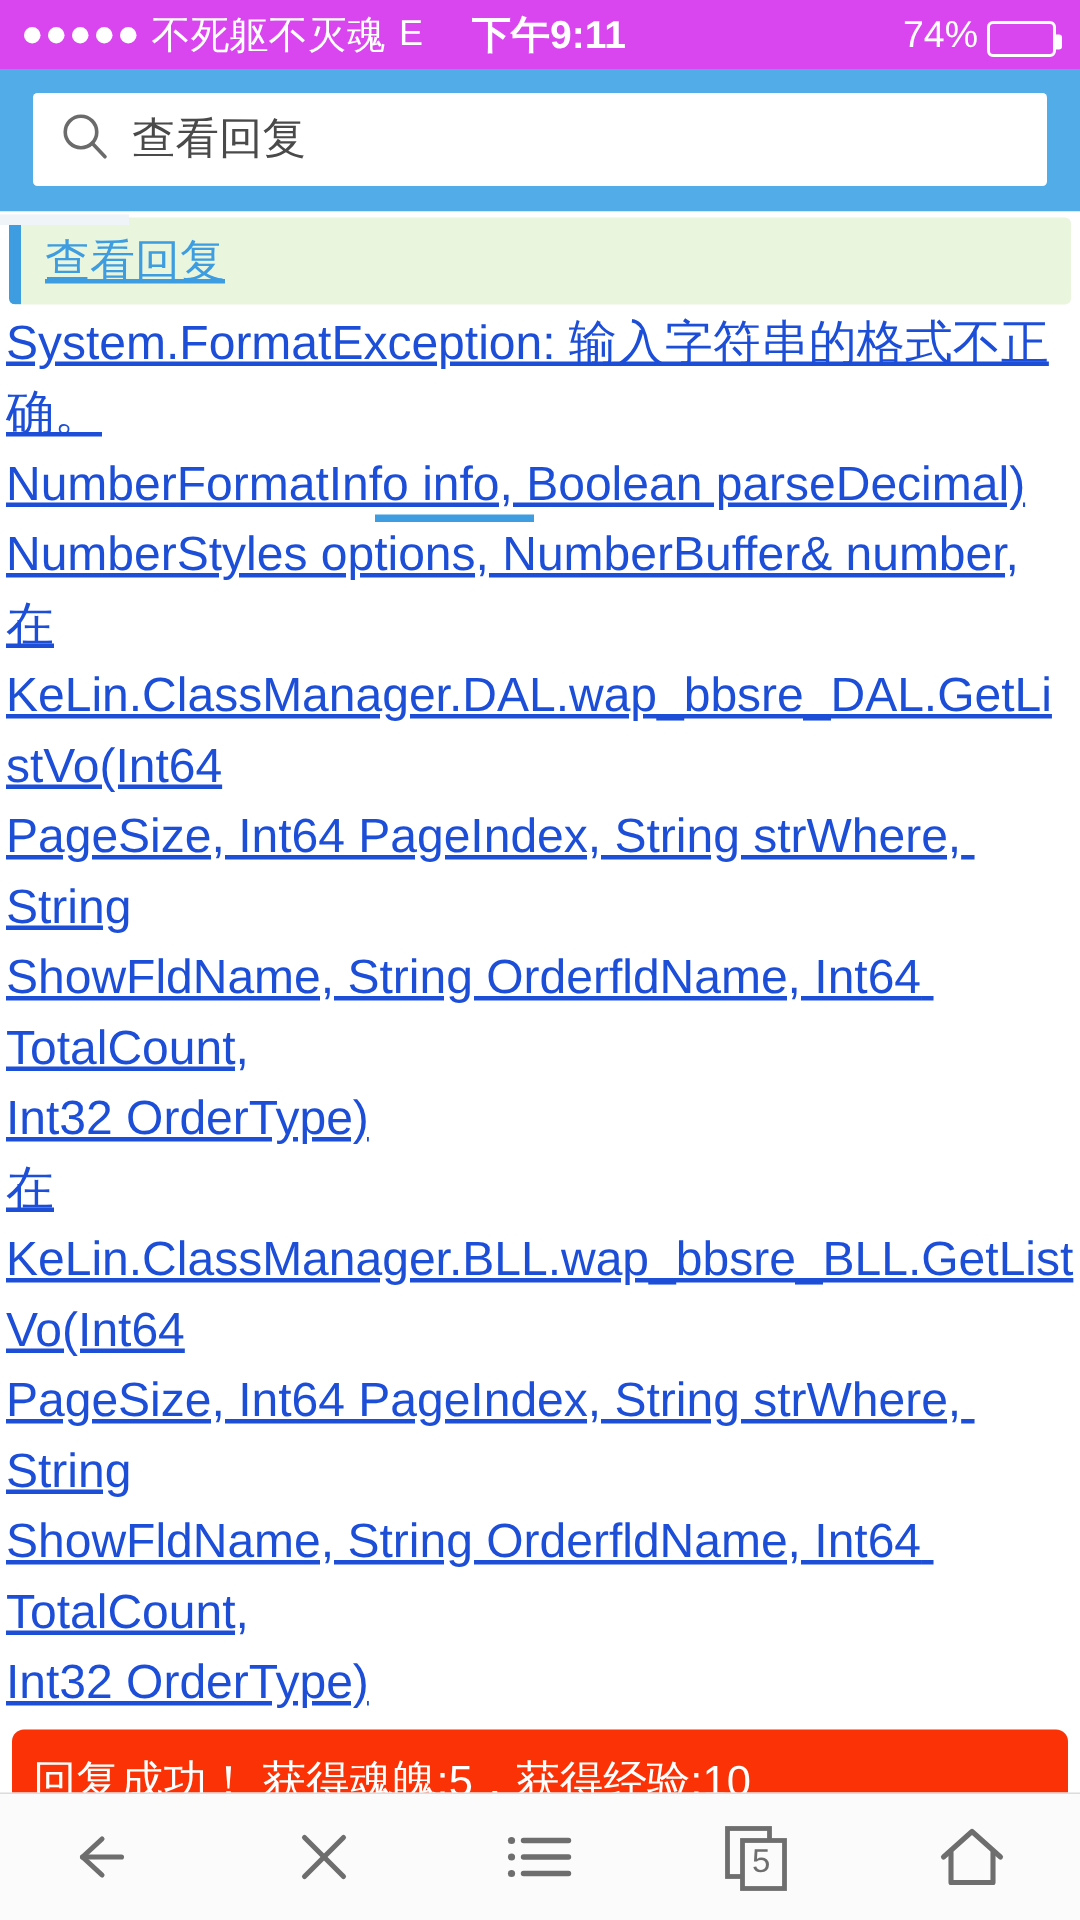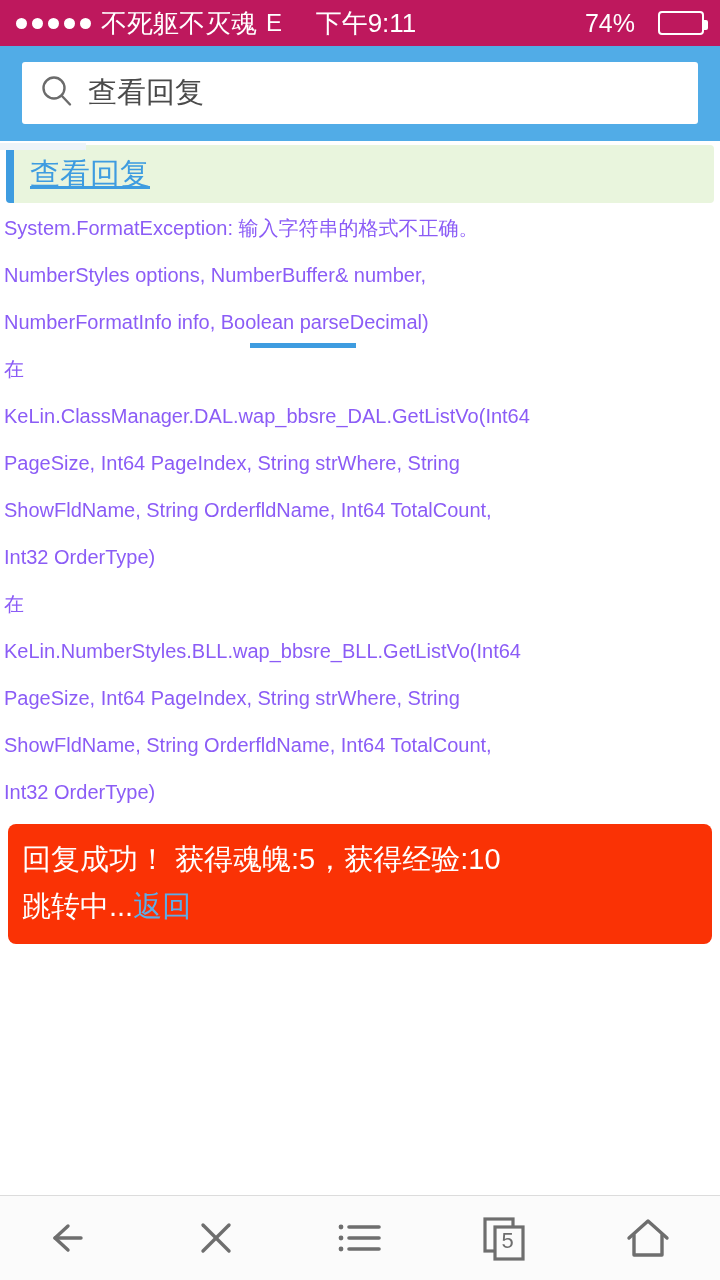--- a/index.html
+++ b/index.html
@@ -7,38 +7,38 @@
   body {
     font-family:"Liberation Sans","DejaVu Sans",sans-serif;
     background:#ffffff;
     overflow:hidden;
     position:relative;
   }
 
   
   .statusbar {
     height:46px;
-    background:#be185d;
+    background:#d946ef;
     color:#ffffff;
     display:flex;
     align-items:center;
     padding:0 16px;
     font-size:25px;
     position:relative;
   }
   .sb-dots { display:flex; align-items:center; gap:5px; margin-right:10px; }
   .sb-dot { width:11px; height:11px; border-radius:50%; background:#ffffff; display:block; }
   .sb-carrier { font-size:26px; letter-spacing:0px; white-space:nowrap; }
   .sb-net { font-size:24px; margin-left:9px; }
   .sb-time {
     position:absolute; left:0; right:0; text-align:center;
-    font-size:26px; font-weight:normal; pointer-events:none;padding-left:12px;
+    font-size:26px; font-weight:bold; pointer-events:none;padding-left:12px;
   }
   .sb-right {
-    margin-left:auto; display:flex; align-items:center; gap:23px; z-index:2;
+    margin-left:auto; display:flex; align-items:flex-end; gap:6px; z-index:2;
   }
   .sb-batt-pct { font-size:25px; }
   .batt {
     width:46px; height:24px; border:2px solid #ffffff; border-radius:4px;
     position:relative; padding:2px;
   }
   .batt::after {
     content:""; position:absolute; right:-6px; top:7px;
     width:4px; height:10px; background:#ffffff; border-radius:0 2px 2px 0;
   }
@@ -99,25 +99,26 @@
   .blue-bar {
     position:absolute;
     left:250px; top:202px;
     width:106px; height:5px;
     background:#3e9ce0;
     z-index:6;
   }
 
   .trace {
     padding:2px 4px 0 4px;
-    color:#8b5cf6;
-    font-size:20px;
+    color:#1d4ed8;
+    font-size:32px;
     line-height:47px;
     letter-spacing:0px;
     word-break:break-word;
+    text-decoration:underline;
   }
   .trace-line { white-space:pre-wrap; }
 
   .alert-success {
     margin:8px 8px 0 8px;
     background:#fa3205;
     border-radius:8px;
     padding:12px 14px 14px 14px;
     color:#ffffff;
     font-size:29px;
@@ -187,29 +188,29 @@
 
   <div class="progress-tab"></div>
 
   <div class="reply-box">
     <a class="reply-link" href="#">查看回复</a>
   </div>
   <div class="blue-bar"></div>
 
   <div class="trace" id="trace-container">
       <div class="trace-line">System.FormatException: 输入字符串的格式不正确。</div>
+      <div class="trace-line">NumberFormatInfo info, Boolean parseDecimal)</div>
       <div class="trace-line">NumberStyles options, NumberBuffer&amp; number,</div>
-      <div class="trace-line">NumberFormatInfo info, Boolean parseDecimal)</div>
       <div class="trace-line">在</div>
       <div class="trace-line">KeLin.ClassManager.DAL.wap_bbsre_DAL.GetListVo(Int64</div>
       <div class="trace-line">PageSize, Int64 PageIndex, String strWhere, String</div>
       <div class="trace-line">ShowFldName, String OrderfldName, Int64 TotalCount,</div>
       <div class="trace-line">Int32 OrderType)</div>
       <div class="trace-line">在</div>
-      <div class="trace-line">KeLin.NumberStyles.BLL.wap_bbsre_BLL.GetListVo(Int64</div>
+      <div class="trace-line">KeLin.ClassManager.BLL.wap_bbsre_BLL.GetListVo(Int64</div>
       <div class="trace-line">PageSize, Int64 PageIndex, String strWhere, String</div>
       <div class="trace-line">ShowFldName, String OrderfldName, Int64 TotalCount,</div>
       <div class="trace-line">Int32 OrderType)</div>
     </div>
 
   <div class="alert-success">
     <div>回复成功！ 获得魂魄:5，获得经验:10</div>
     <div class="alert-line2">
       <span>跳转中...</span><a class="alert-back-link" href="#">返回</a>
     </div>

